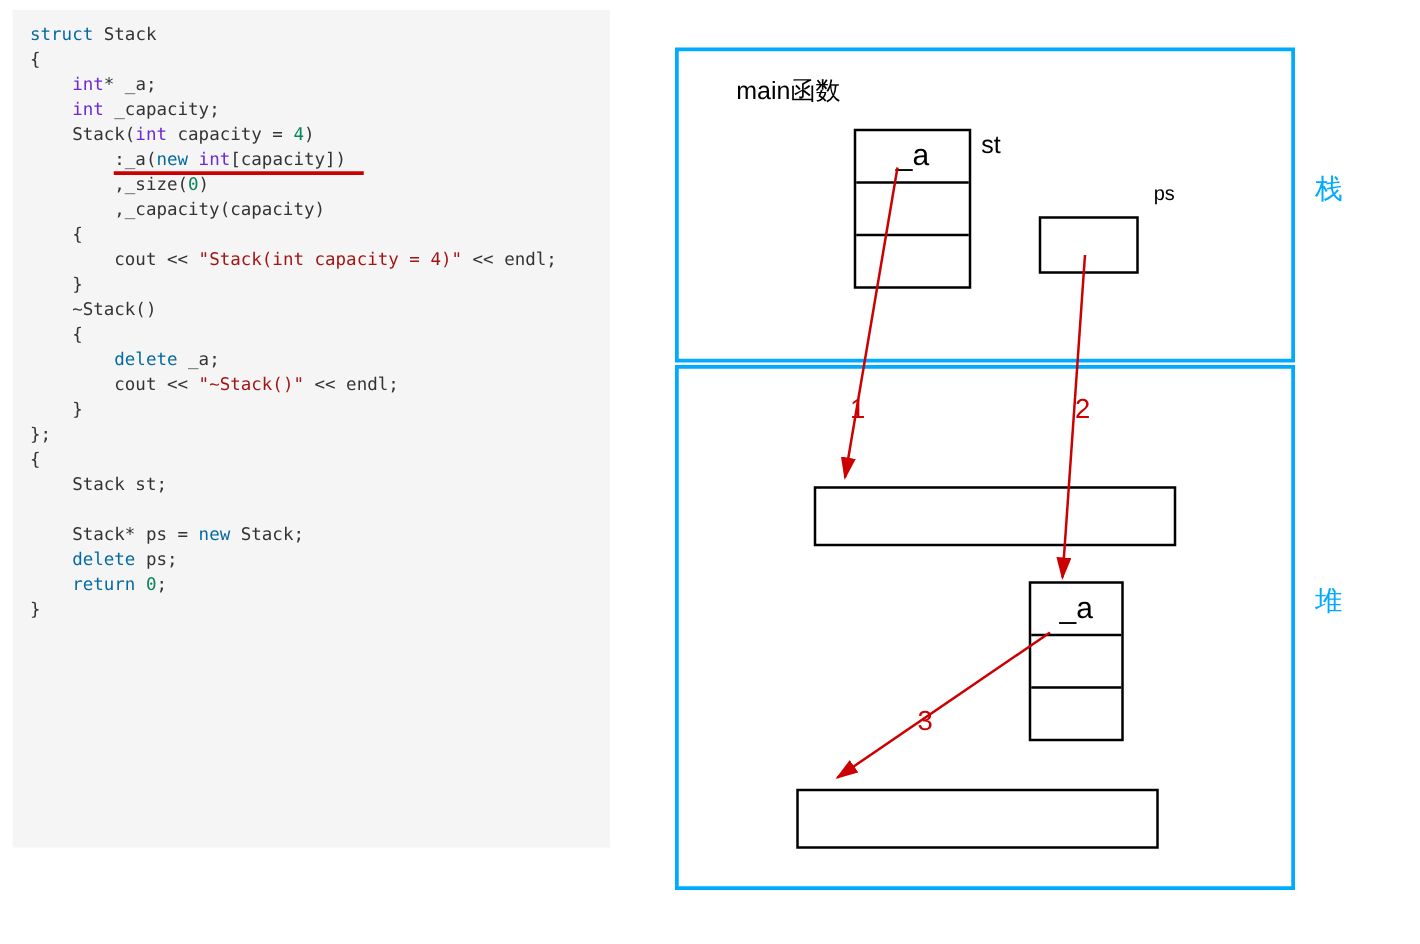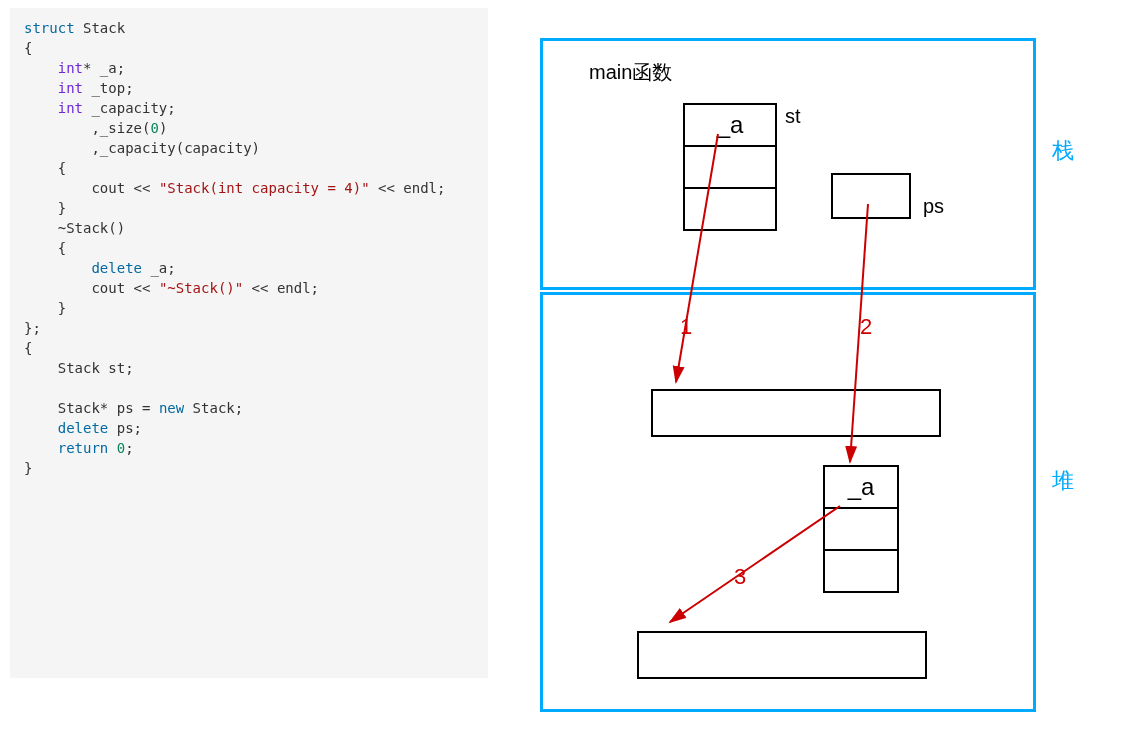--- a/index.html
+++ b/index.html
@@ -24,22 +24,22 @@
     .st-obj { position:absolute; left:140px; top:62px; width:94px; height:128px;
               border:2px solid #000; }
     .st-obj .row { height:42px; border-bottom:2px solid #000; }
     .st-obj .row:last-child { border-bottom:none; }
     .a-field { text-align:center; line-height:40px; font-size:24px;
                font-family:'Microsoft YaHei',sans-serif; }
     .st-label { position:absolute; left:242px; top:64px; font-size:20px;
                 font-family:'Microsoft YaHei',sans-serif; }
     .ps-obj { position:absolute; left:288px; top:132px; width:80px; height:46px;
               border:2px solid #000; }
-    .ps-label { position:absolute; left:380px; top:106px; font-size:20px;
-                font-family:'Microsoft YaHei',sans-serif;margin-top:48px; }
+    .ps-label { position:absolute; left:380px; top:106px; font-size:16px;
+                font-family:'Microsoft YaHei',sans-serif; }
     .stack-lbl-cn { position:absolute; left:512px; top:110px; font-size:22px;
                     color:#00aaff; font-family:'Microsoft YaHei',sans-serif; }
     .heap-lbl-cn { position:absolute; left:512px; top:440px; font-size:22px;
                     color:#00aaff; font-family:'Microsoft YaHei',sans-serif; }
     .arr1-box { position:absolute; left:108px; top:94px; width:290px; height:48px;
                 border:2px solid #000; }
     .heap-st-obj { position:absolute; left:280px; top:170px; width:76px; height:128px;
                    border:2px solid #000; }
     .heap-st-obj .row { height:42px; border-bottom:2px solid #000; }
     .heap-st-obj .row:last-child { border-bottom:none; }
@@ -50,22 +50,23 @@
     svg.arrows { position:absolute; left:0; top:0; width:590px; height:700px;
                  pointer-events:none; }
   </style>
 </head>
 <body>
 
 <div class="code-panel">
   <div><span class="kw">struct</span> <span>Stack</span></div>
   <div>{</div>
   <div>&nbsp;&nbsp;&nbsp;&nbsp;<span class="typ">int</span><span>* _a;</span></div>
-  <div>&nbsp;&nbsp;&nbsp;&nbsp;<span class="typ">int</span><span> _top;</span></div>
   <div>&nbsp;&nbsp;&nbsp;&nbsp;<span class="typ">int</span><span> _capacity;</span></div>
+  <div>&nbsp;&nbsp;&nbsp;&nbsp;<span>Stack(</span><span class="typ">int</span><span> capacity = </span><span class="num">4</span><span>)</span></div>
+  <div>&nbsp;&nbsp;&nbsp;&nbsp;&nbsp;&nbsp;&nbsp;&nbsp;<span class="underline-wrap"><span>:_a(</span><span class="kw">new</span> <span class="typ">int</span><span>[capacity])</span><span class="red-under"></span></span></div>
   <div>&nbsp;&nbsp;&nbsp;&nbsp;&nbsp;&nbsp;&nbsp;&nbsp;<span>,_size(</span><span class="num">0</span><span>)</span></div>
   <div>&nbsp;&nbsp;&nbsp;&nbsp;&nbsp;&nbsp;&nbsp;&nbsp;<span>,_capacity(capacity)</span></div>
   <div>&nbsp;&nbsp;&nbsp;&nbsp;<span>{</span></div>
   <div>&nbsp;&nbsp;&nbsp;&nbsp;&nbsp;&nbsp;&nbsp;&nbsp;<span>cout &lt;&lt; </span><span class="str">"Stack(int capacity = 4)"</span><span> &lt;&lt; endl;</span></div>
   <div>&nbsp;&nbsp;&nbsp;&nbsp;<span>}</span></div>
   <div>&nbsp;&nbsp;&nbsp;&nbsp;<span>~Stack()</span></div>
   <div>&nbsp;&nbsp;&nbsp;&nbsp;<span>{</span></div>
   <div>&nbsp;&nbsp;&nbsp;&nbsp;&nbsp;&nbsp;&nbsp;&nbsp;<span class="kw">delete</span><span> _a;</span></div>
   <div>&nbsp;&nbsp;&nbsp;&nbsp;&nbsp;&nbsp;&nbsp;&nbsp;<span>cout &lt;&lt; </span><span class="str">"~Stack()"</span><span> &lt;&lt; endl;</span></div>
   <div>&nbsp;&nbsp;&nbsp;&nbsp;<span>}</span></div>

